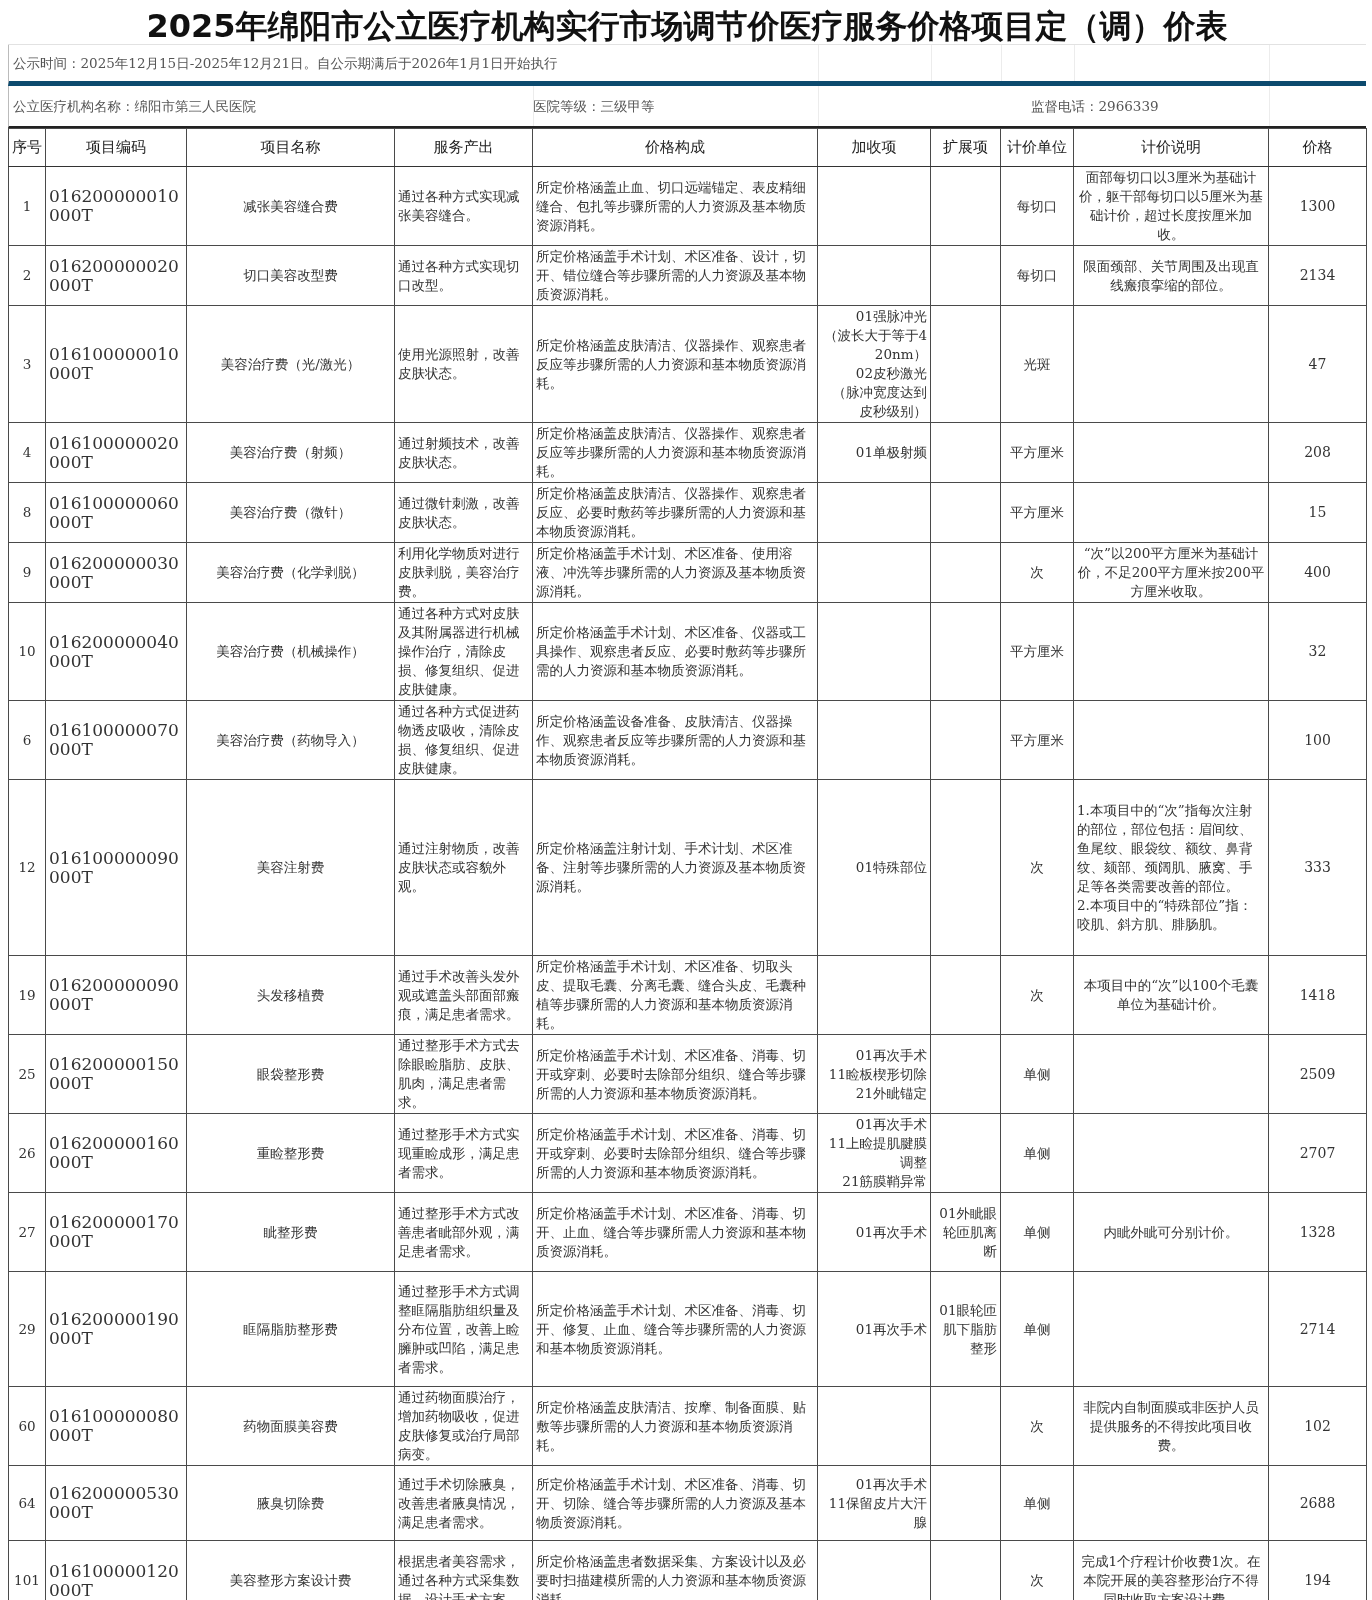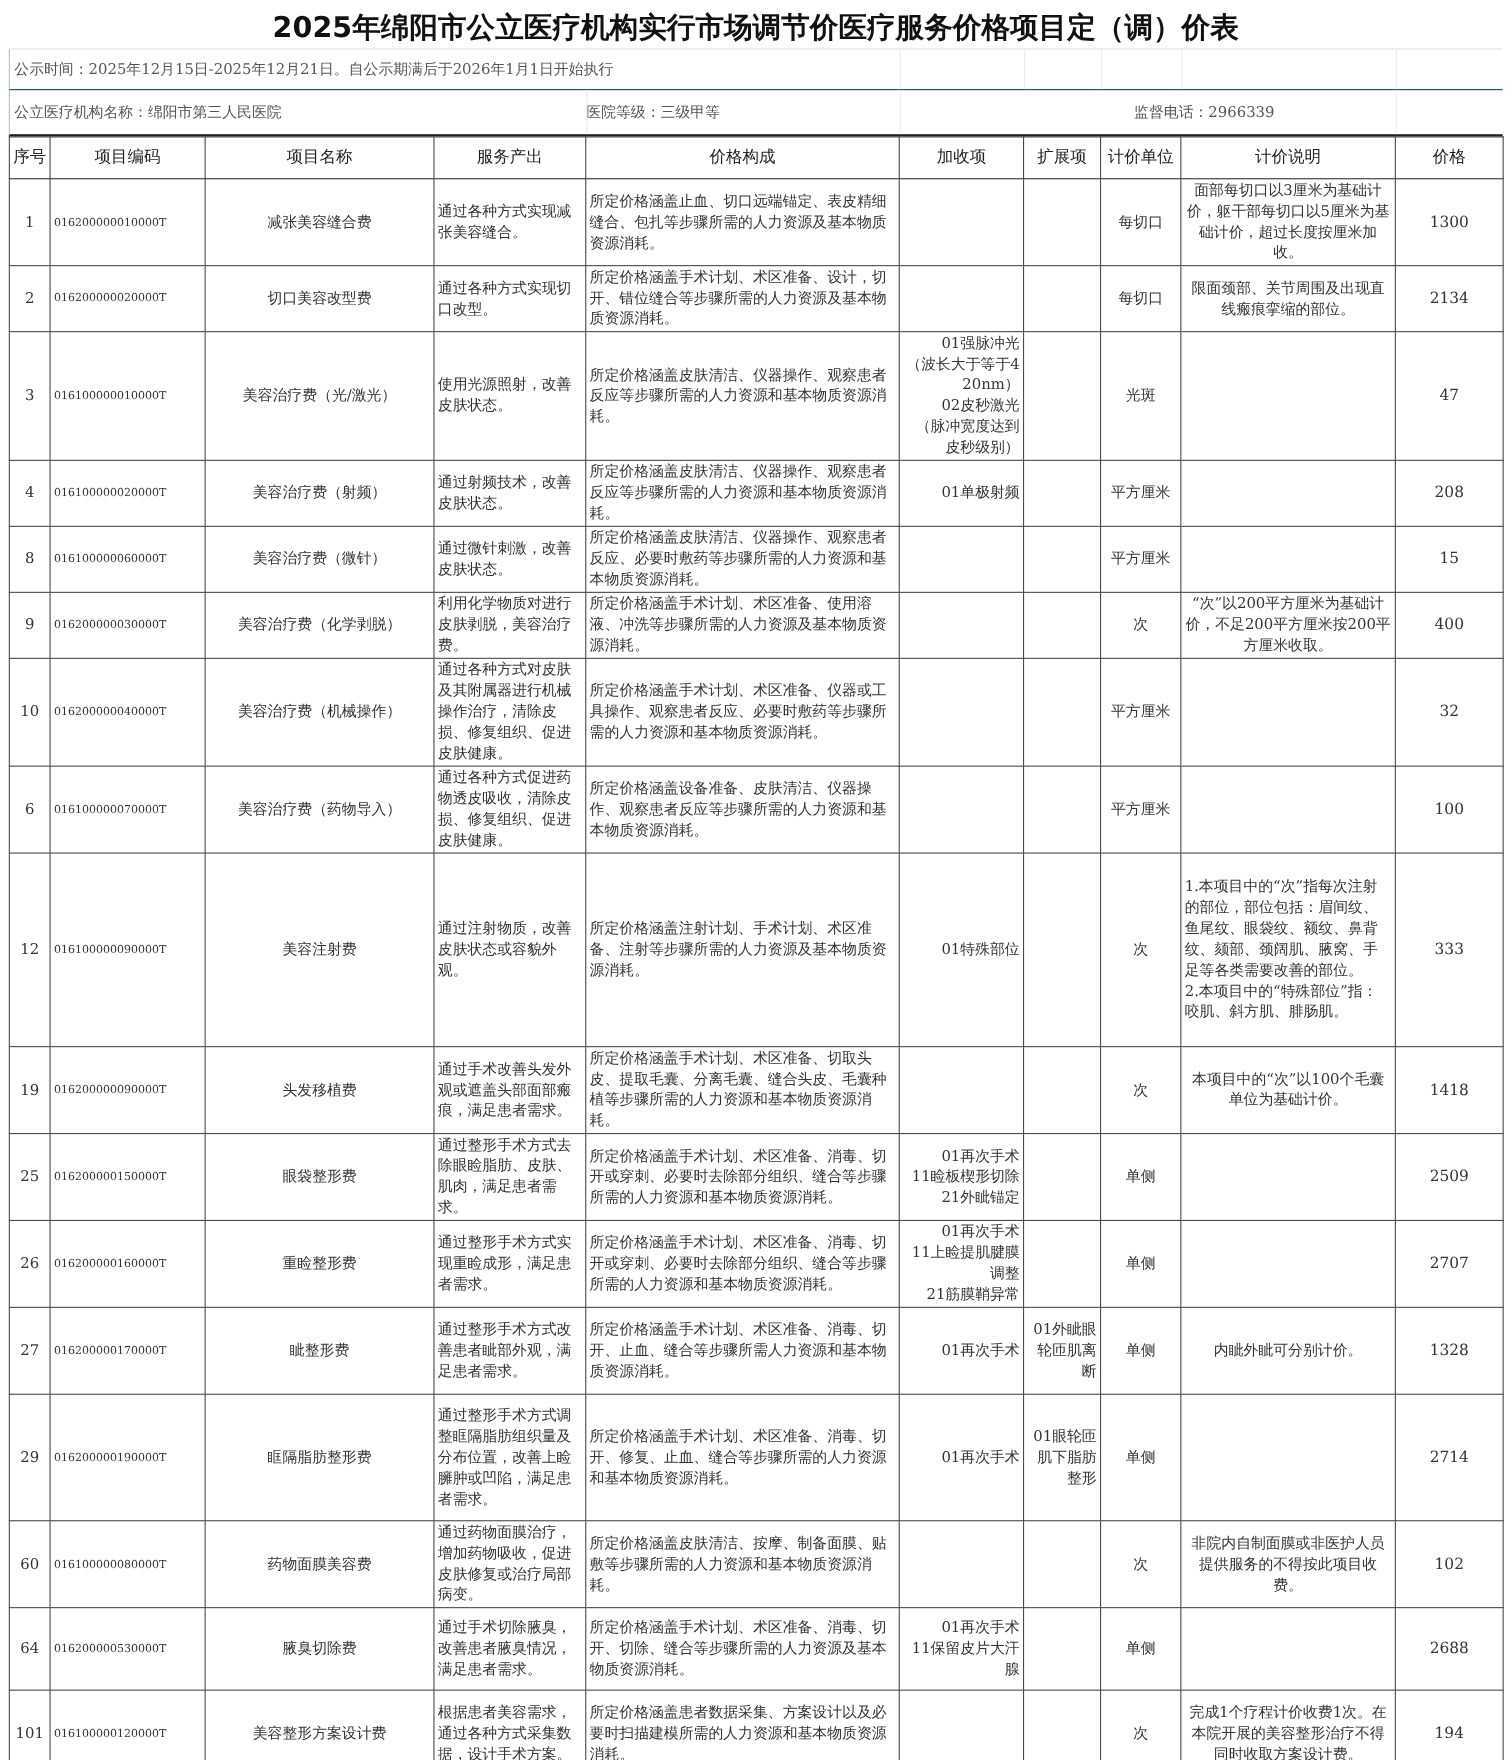--- a/index.html
+++ b/index.html
@@ -1,29 +1,29 @@
 <!DOCTYPE html>
 <html><head>
 <meta charset="utf-8">
 <style>
   html, body { margin:0; padding:0; background:#ffffff; }
   body { width:1372px; height:1600px; position:relative; font-family:"DejaVu Serif","Liberation Serif",serif; color:#333; overflow:hidden; }
   .sheet { position:absolute; left:8px; top:8px; width:1358px; }
-  .title { height:36px; line-height:36px; text-align:center; font-family:"DejaVu Sans","Liberation Sans",sans-serif; font-size:26px; font-weight:bold; color:#111; letter-spacing:0px; border-bottom:1px solid #e2e2e2; }
-  .info-row { position:relative; border-left:1px solid #bbb; border-bottom:1px solid #0c4a6e; font-size:13.5px; color:#555; }
+  .title { height:36px; line-height:36px; text-align:center; font-family:"DejaVu Sans","Liberation Sans",sans-serif; font-size:32px; font-weight:bold; color:#111; letter-spacing:0px; border-bottom:1px solid #e2e2e2; }
+  .info-row { position:relative; border-left:1px solid #bbb; border-bottom:5px solid #0c4a6e; font-size:13.5px; color:#555; }
   .info1 { height:36px; line-height:36px; }
   .info2 { height:40px; line-height:40px; border-bottom:2px solid #222; }
   .info-row span { position:absolute; top:0; white-space:nowrap; }
   .info-row .vg { position:absolute; top:0; bottom:0; width:1px; background:#ececec; }
   table { border-collapse:collapse; table-layout:fixed; width:1358px; }
   th, td { border:1px solid #4a4a4a; padding:1px 3px; font-size:13.5px; line-height:19px; vertical-align:middle; word-break:break-all; }
   th { font-family:Liberation Serif, serif; font-weight:normal; font-size:15px; color:#222; height:35px; text-align:center; border-bottom:1.5px solid #333; }
   td.c { text-align:center; }
   td.l { text-align:left; }
-  td.code { text-align:left; font-size:10px; padding-left:3px; }
+  td.code { text-align:left; font-size:17px; padding-left:3px; }
   td.pre { white-space:pre-line; text-align:right; }
   td.note { text-align:center; white-space:pre-line; }
   td.note.left { text-align:left; }
   td.price { text-align:center; font-size:14px; }
 </style>
 </head>
 <body>
 
 <div class="sheet">
   <div class="title">2025年绵阳市公立医疗机构实行市场调节价医疗服务价格项目定（调）价表</div>

